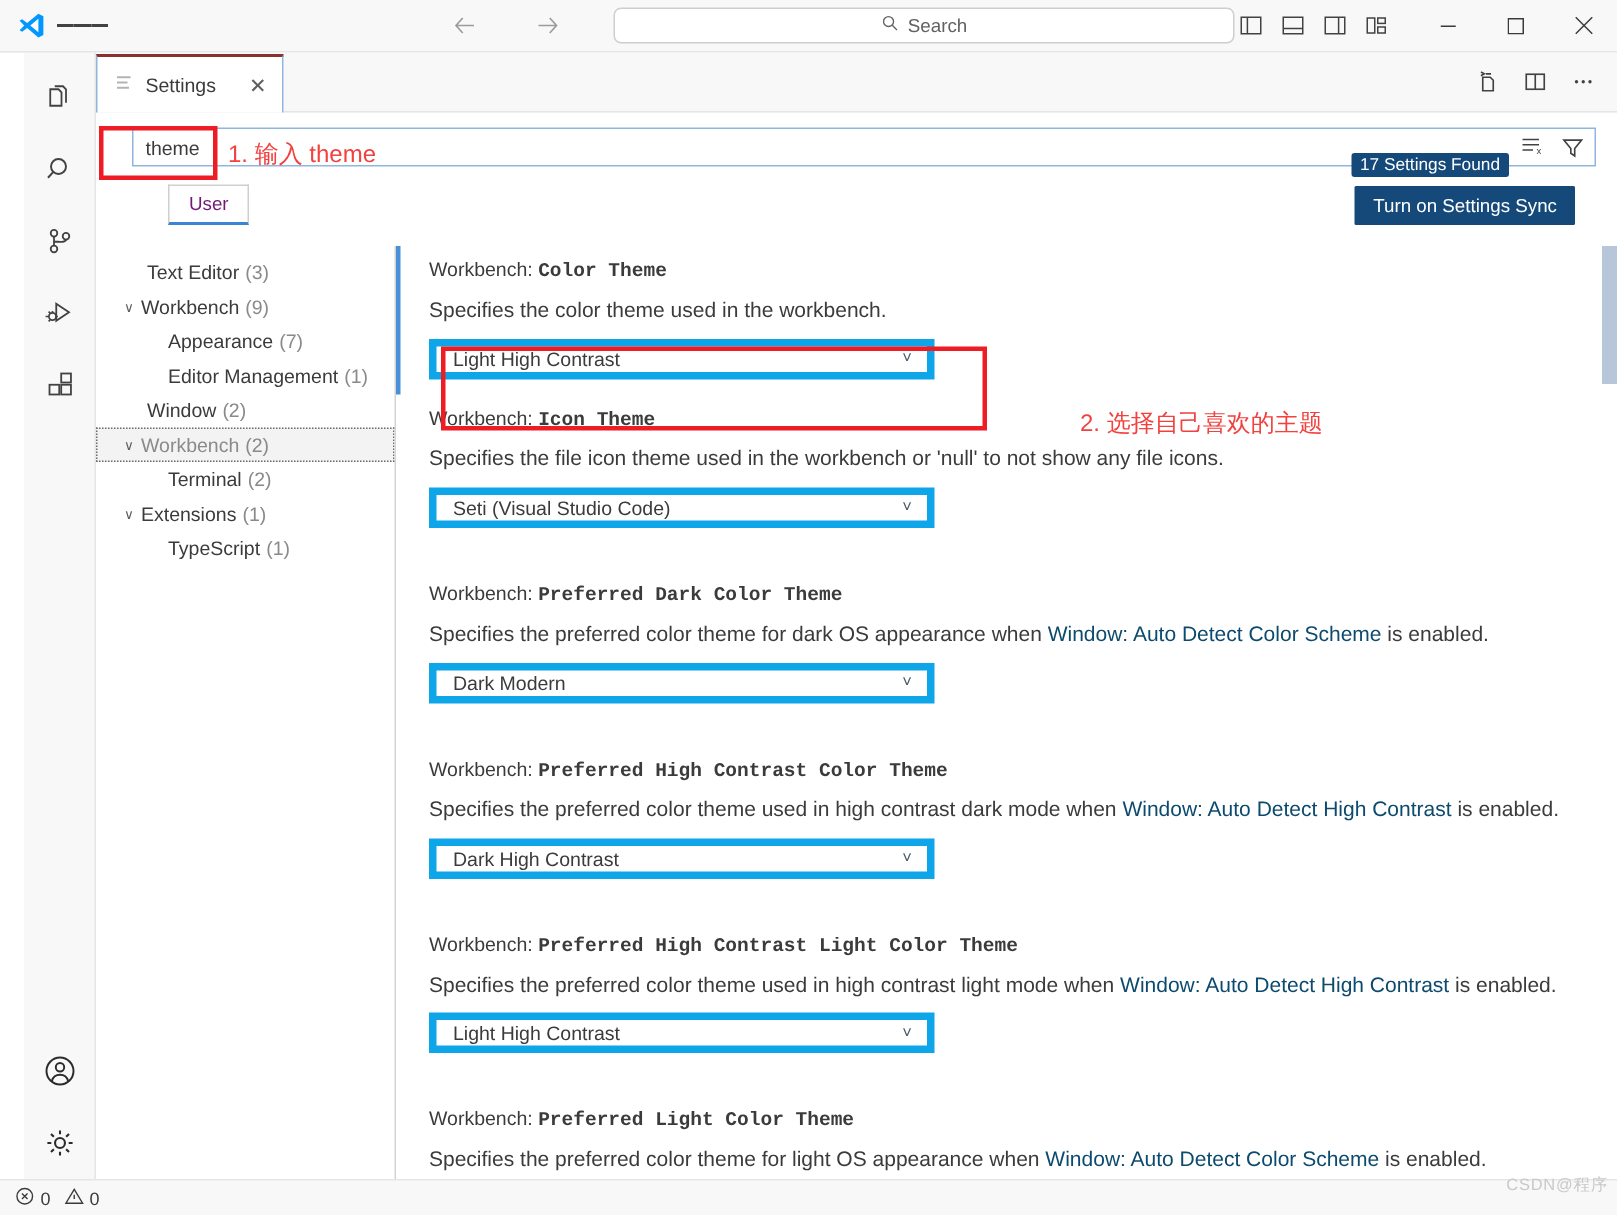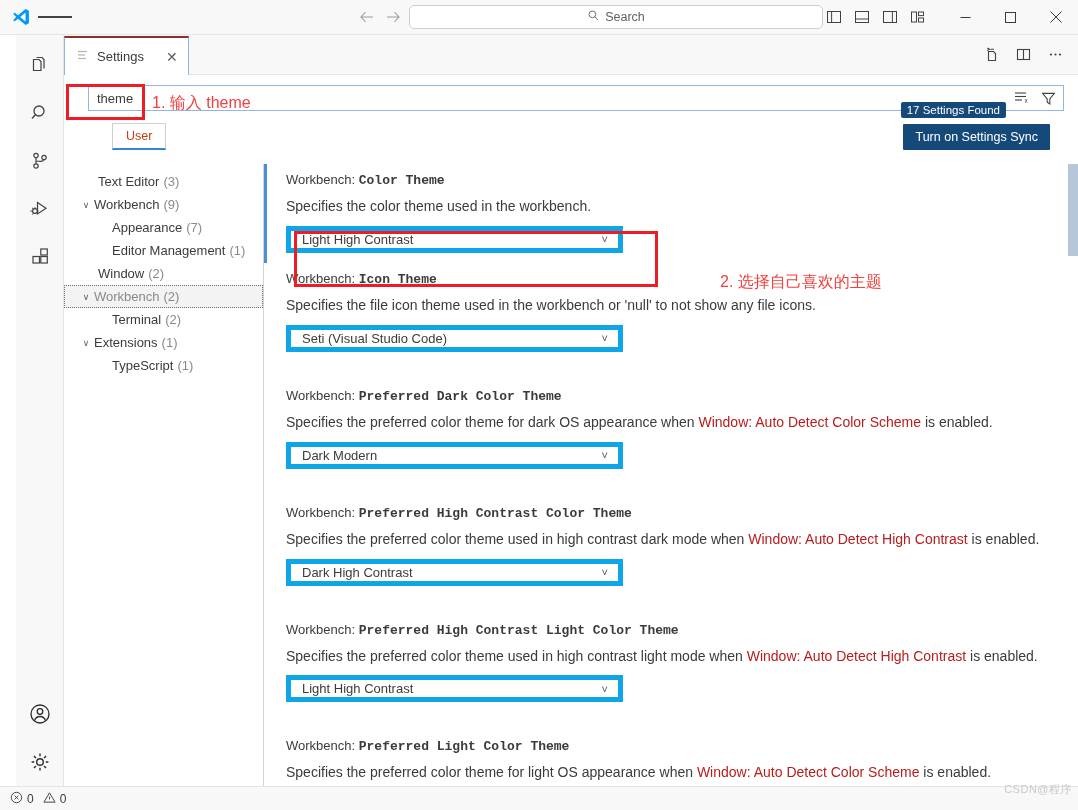--- a/index.html
+++ b/index.html
@@ -15,21 +15,21 @@
   
   .titlebar {
     height: 35px; min-height: 35px; display: flex; align-items: center;
     background: #f8f8f8; border-bottom: 1px solid #e5e5e5;
     position: relative;
   }
   .tb-left { display: flex; align-items: center; gap: 4px; padding-left: 8px; width: 300px; }
   .vscode-logo { width: 26px; height: 26px; display: flex; align-items: center; justify-content: center; }
   .hamburger { width: 34px; height: 26px; display: flex; align-items: center; justify-content: center; cursor: pointer; }
   .hamburger span { display: block; width: 19px; height: 1.6px; background: #424242; margin: 2.6px 0; }
-  .tb-center { flex: 1; display: flex; align-items: center; justify-content: flex-end; gap: 6px; }
+  .tb-center { flex: 1; display: flex; align-items: center; justify-content: space-between; gap: 6px; }
   .navarrow { width: 20px; height: 20px; display: flex; align-items: center; justify-content: center; color: #9b9b9b; font-size: 17px; cursor: pointer; }
   .searchbox {
     width: 414px; height: 24px; border: 1px solid #cecece; border-radius: 5px;
     background: #ffffff; display: flex; align-items: center; justify-content: center; gap: 5px;
     font-size: 12.5px; color: #616161; cursor: pointer;
   }
   .tb-right { display: flex; align-items: center; }
   .layout-icons { display: flex; align-items: center; gap: 6px; padding-right: 14px; }
   .licon { width: 22px; height: 22px; display: flex; align-items: center; justify-content: center; cursor: pointer; }
   .wincontrols { display: flex; }
@@ -81,21 +81,21 @@
   }
   .badge-count {
     background: #15497a; color: #ffffff; font-size: 11.5px;
     padding: 2px 6px; border-radius: 2px; white-space: nowrap; margin-top: 24px;
   }
   .sc-icon { width: 20px; height: 20px; display: flex; align-items: center; justify-content: center; cursor: pointer; color: #424242; }
 
   .header-row2 { display: flex; align-items: center; justify-content: space-between; padding: 12px 14px 0 24px; }
   .scope-tabs { display: flex; }
   .scope-tab {
-    padding: 5px 13px; font-size: 12.5px; color: #c2410c; cursor: pointer;
+    padding: 5px 13px; font-size: 12.5px; color: #701a75; cursor: pointer;
     border: 1px solid #cfcfcf; background: #ffffff;
   }
   .scope-tab.active { border-bottom: 2px solid #3b84d4; }
   .sync-btn {
     background: #15497a; color: #ffffff; font-size: 12.5px;
     padding: 6px 12px; border: none; cursor: pointer; border-radius: 1px;
     font-family: "Liberation Sans", sans-serif;
   }
 
   .settings-body { flex: 1; display: flex; min-height: 0; margin-top: 14px; }
@@ -120,21 +120,21 @@
   .settings-list { flex: 1; overflow: hidden; position: relative; padding: 0 0 0 0; }
   .scroll-indicator {
     position: absolute; right: 0; top: 0; width: 10px; height: 92px;
     background: #7c98b8; opacity: .55;
   }
   .setting-item { padding: 8px 24px 10px 22px; position: relative; }
   .setting-item.first { border-left: 3px solid #4a90d9; padding-left: 19px; }
   .setting-title { font-size: 13px; margin-bottom: 9px; color: #3b3b3b; }
   .setting-title b { font-weight: bold; font-family: Liberation Mono, monospace; }
   .setting-desc { font-size: 14px; color: #3b3b3b; margin-bottom: 10px; line-height: 1.35; }
-  .setting-desc a { color: #b91c1c; text-decoration: none; cursor: pointer; }
+  .setting-desc a { color: #0c4a6e; text-decoration: none; cursor: pointer; }
   .select-wrap {
     width: 337px; height: 27px; border: 5px solid #0ea5e9; background: #ffffff;
     display: flex; align-items: center; justify-content: space-between;
     padding: 0 10px 0 11px; font-size: 13px; color: #3b3b3b; cursor: pointer;
   }
   .select-chev { color: #4c5862; font-size: 11px; }
   .setting-gap { height: 18px; }
 
   
   .statusbar {

